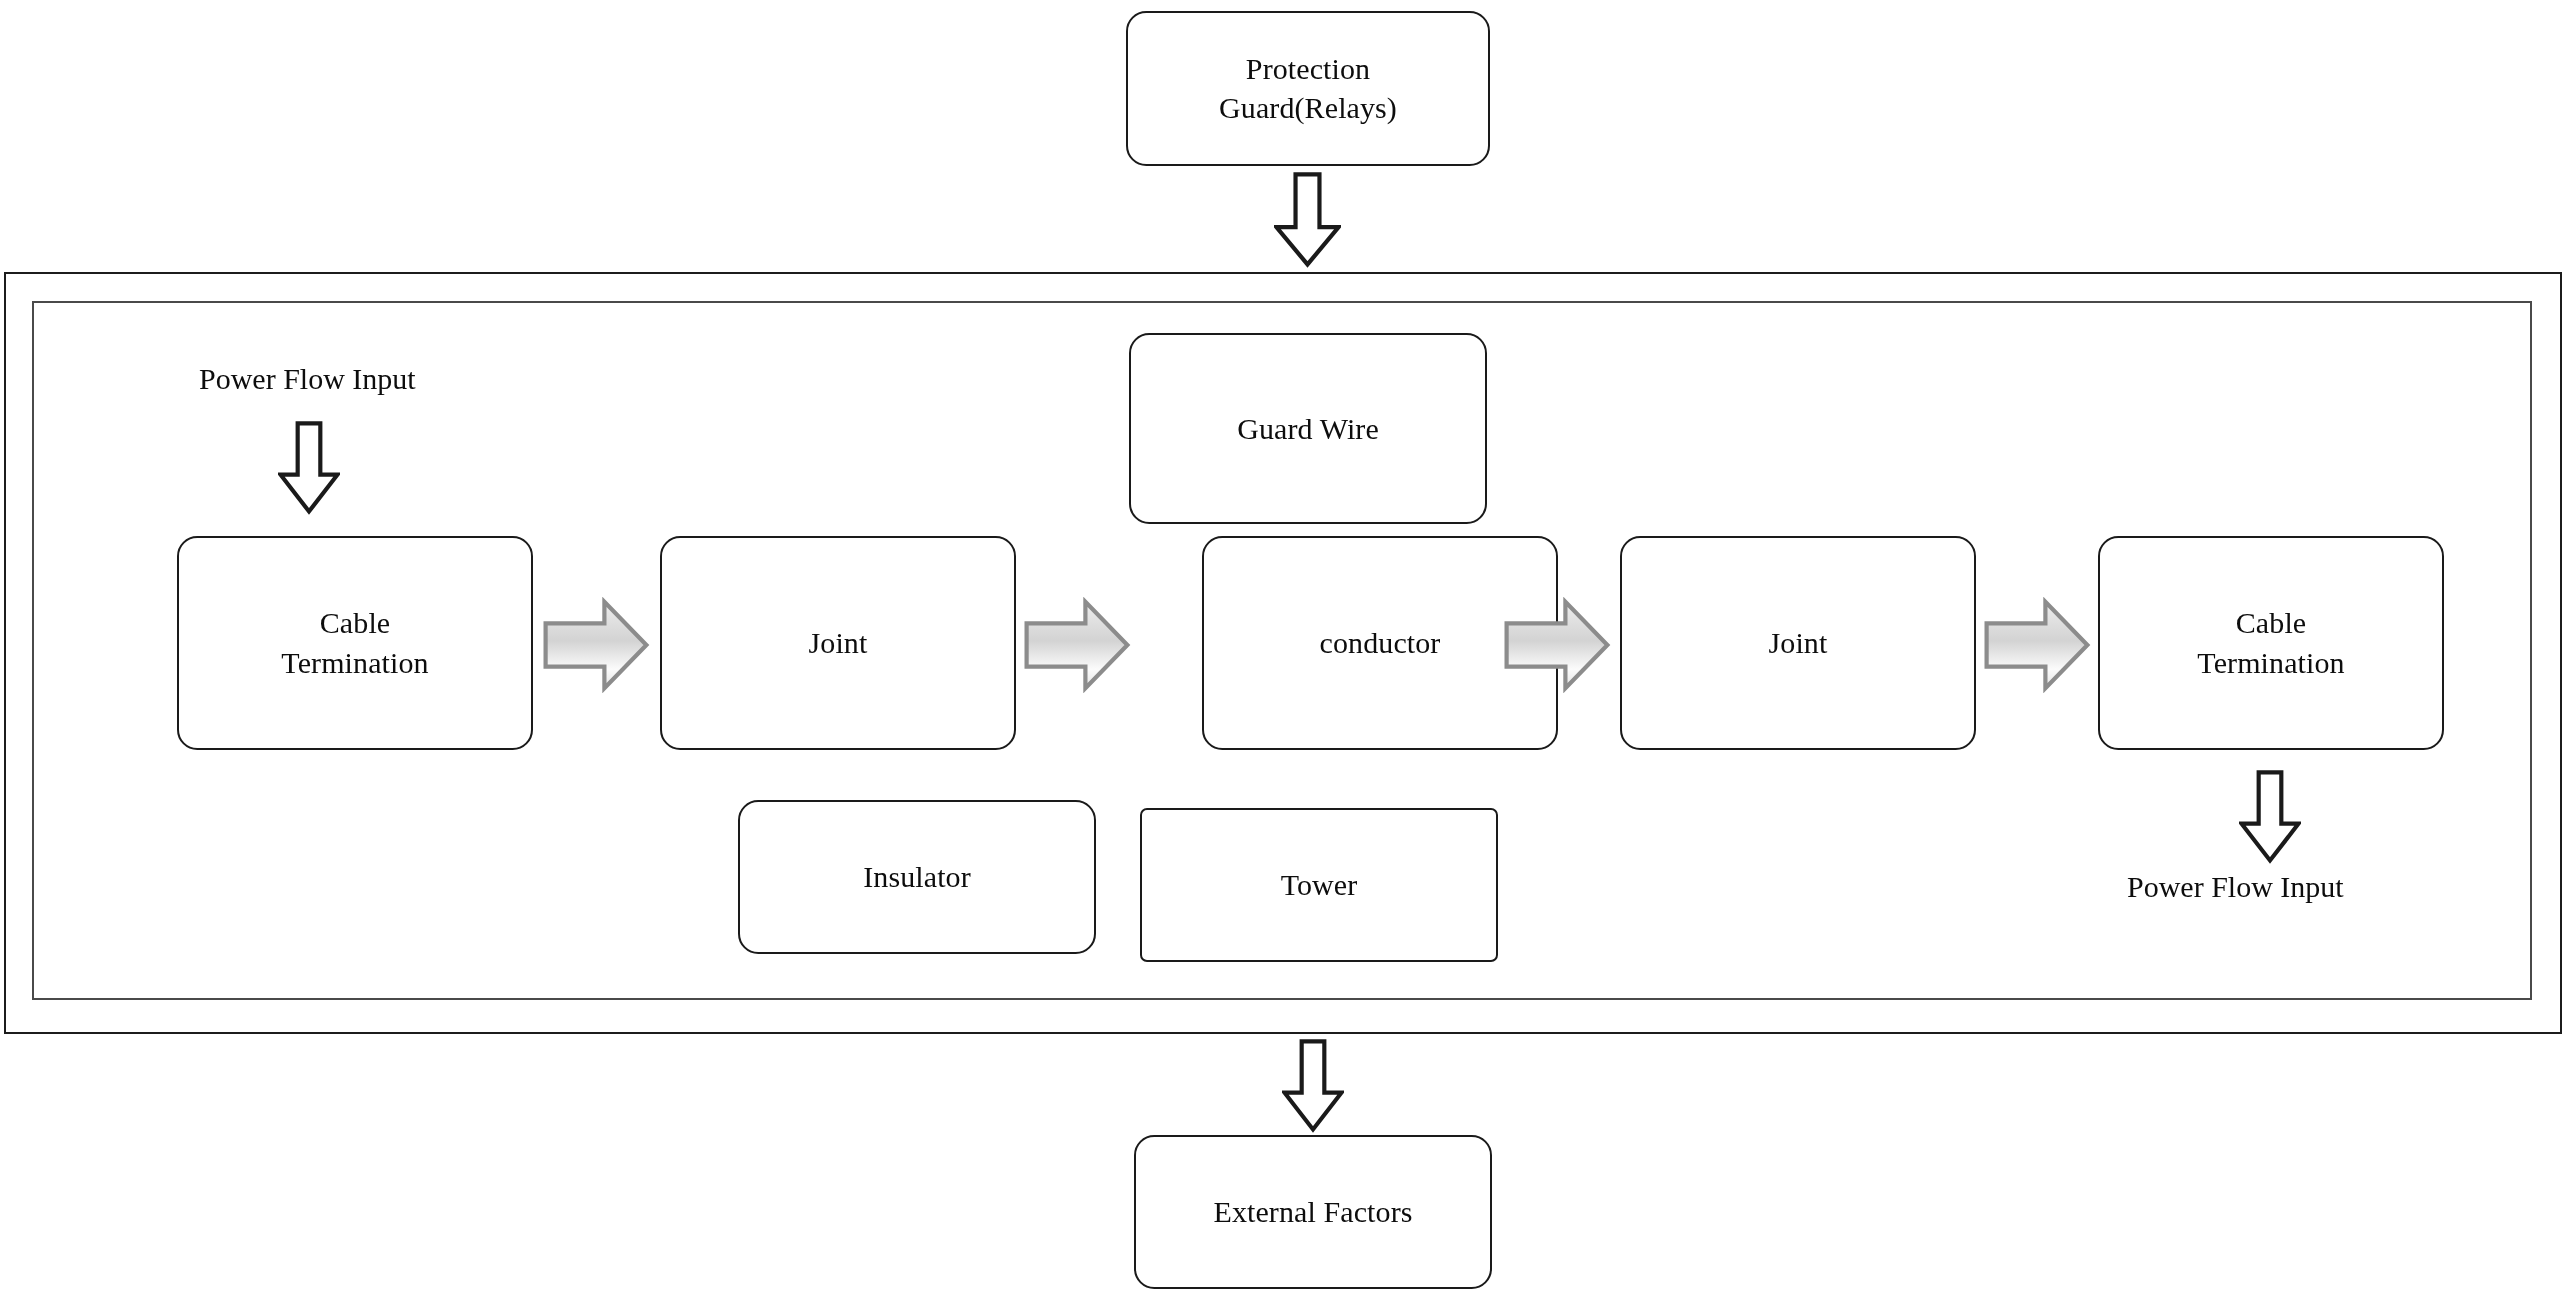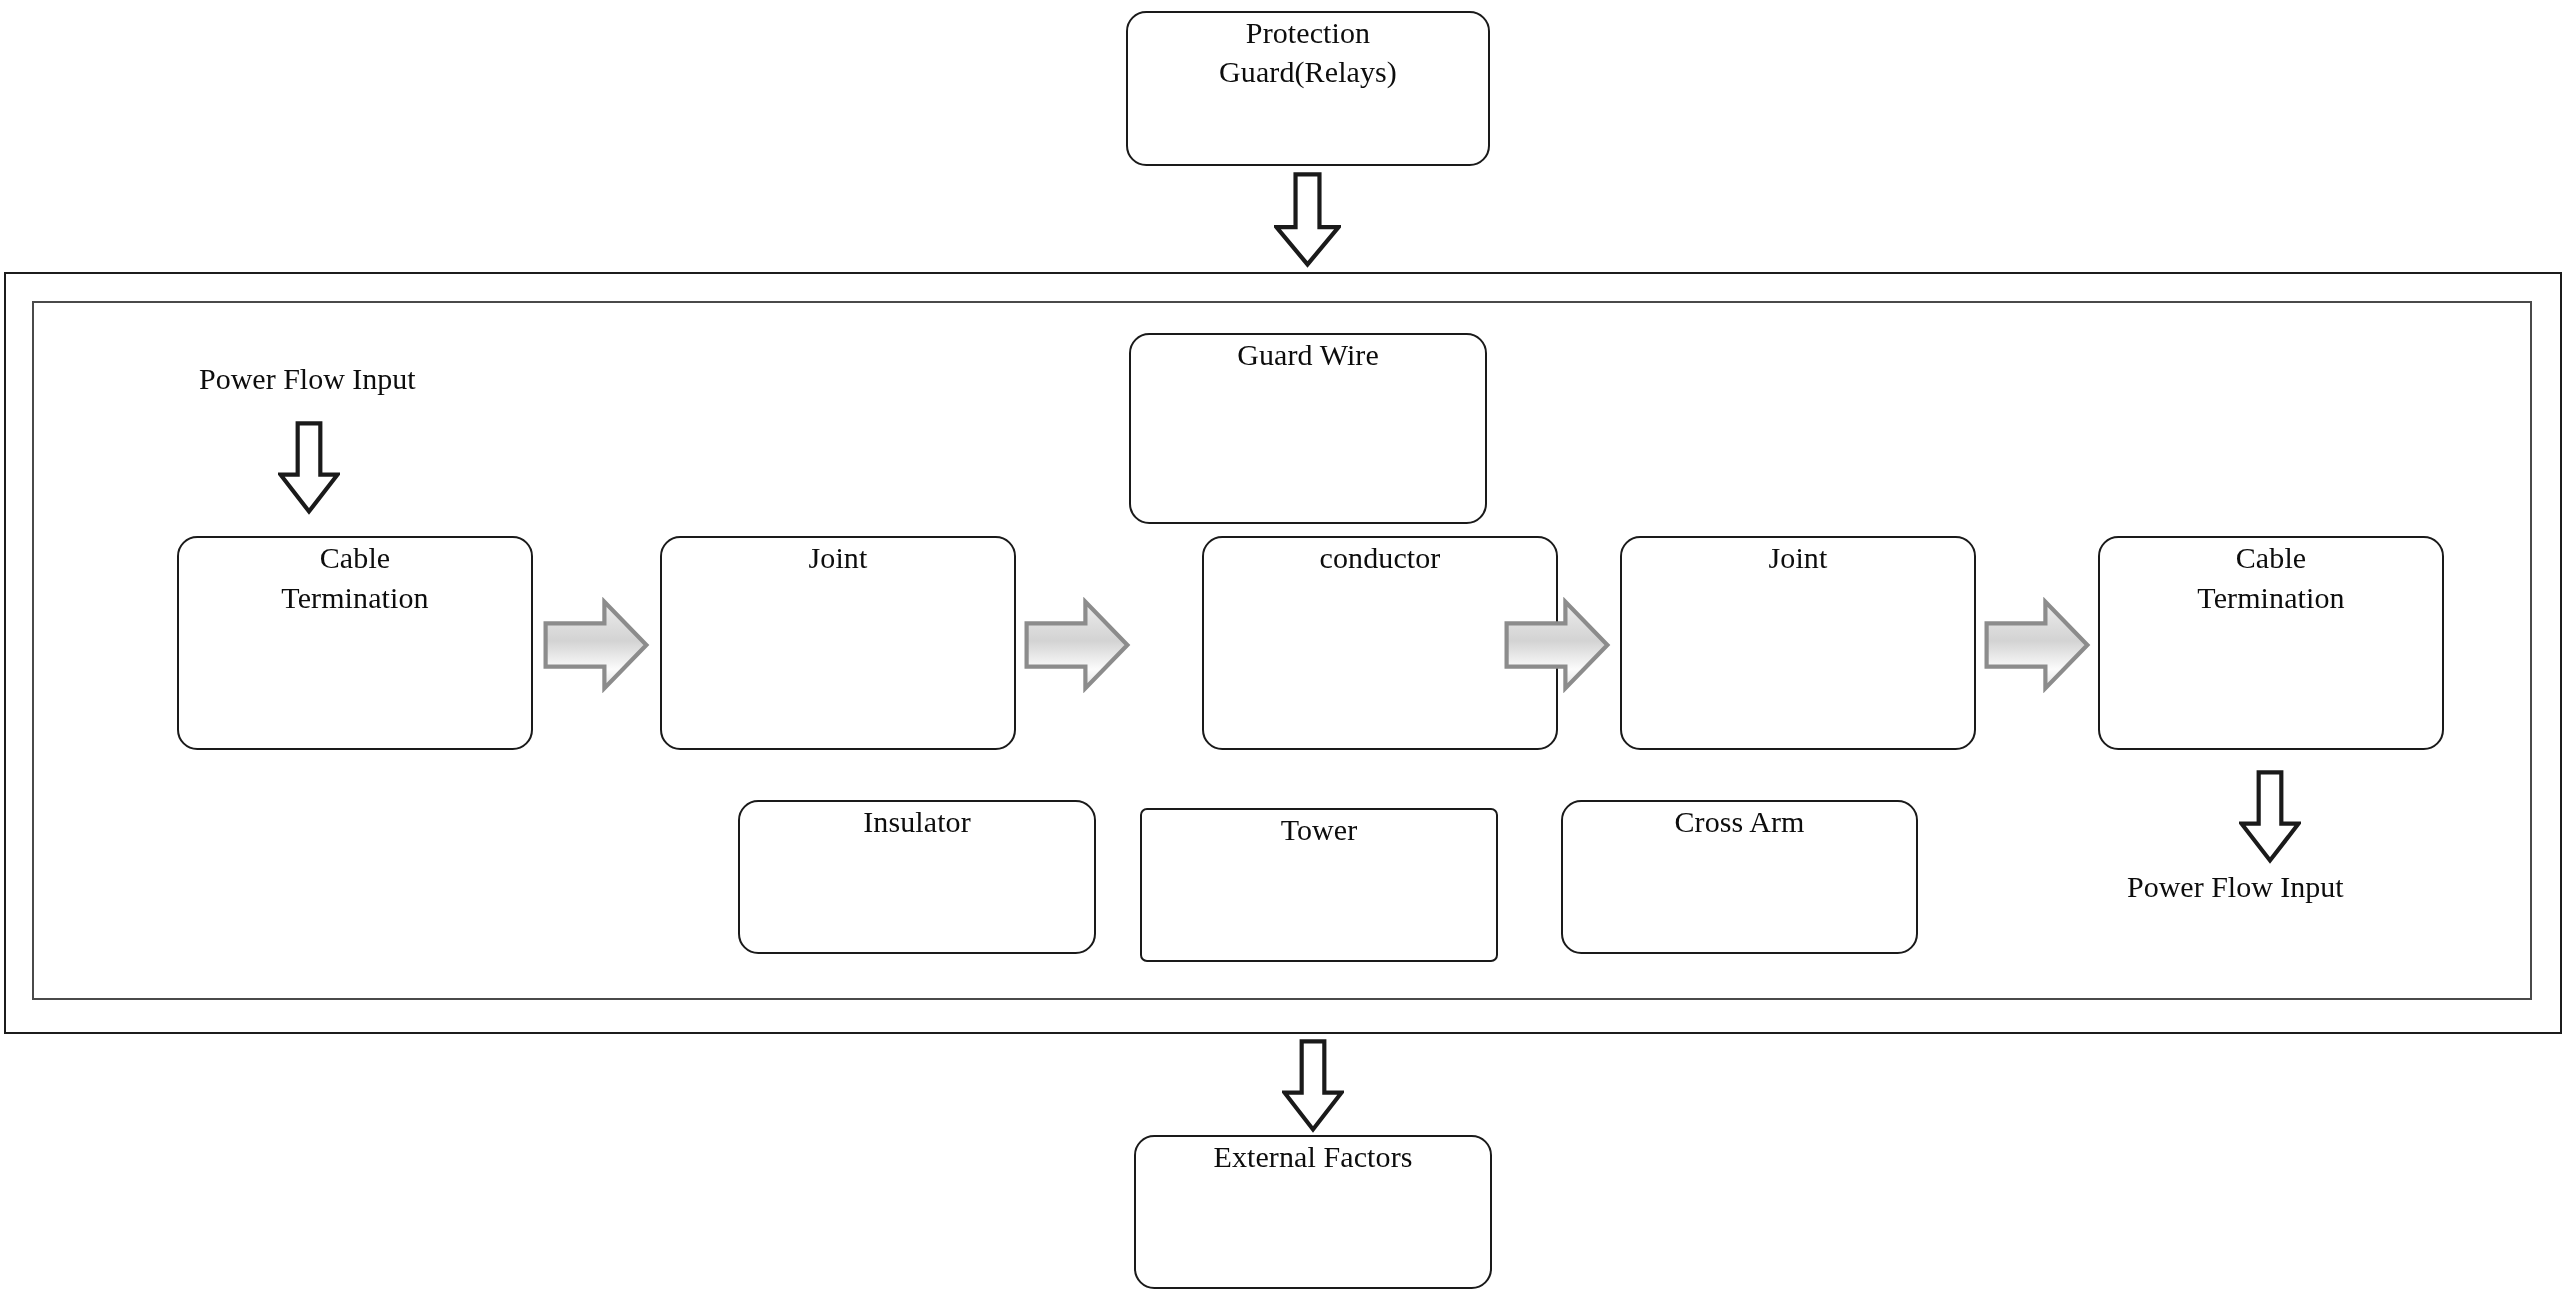--- a/index.html
+++ b/index.html
@@ -20,20 +20,21 @@
   }
 
   
   .node {
     position: absolute;
     box-sizing: border-box;
     border: 2.4px solid #1a1a1a;
     border-radius: 20.3px;
     background: #ffffff;
     display: flex;
+    align-items: center;
     justify-content: center;
     text-align: center;
     line-height: 1.32;
     font-size: 30px;
     color: #0d0d0d;
     letter-spacing: 0.1px;
   }
   .node span { display: block; }
 
   
@@ -195,25 +196,20 @@
       <span>Insulator</span>
     </div>
   </div>
 
   <div class="node" style="left:1140px; top:808px; width:358px; height:154px;border-radius:7px;">
     <div>
       <span>Tower</span>
     </div>
   </div>
 
-  <div class="node" style="left:1561px; top:800px; width:357px; height:154px;">
-    <div>
-      <span>Cross Arm</span>
-    </div>
-  </div>
 
   <div class="arrow" style="left:2239px; top:770px; width:62px; height:94px;">
     <svg viewBox="0 0 104 158" preserveAspectRatio="none">
       <polygon points="33,4 71,4 71,90 100,90 52,152 4,90 33,90" fill="#ffffff" stroke="#1a1a1a" stroke-width="7" stroke-linejoin="miter"></polygon>
     </svg>
   </div>
 
   <div class="label" style="left:2107px; top:869px;">Power Flow Input</div>
 
   <div class="arrow" style="left:1282px; top:1039px; width:62px; height:94px;">

